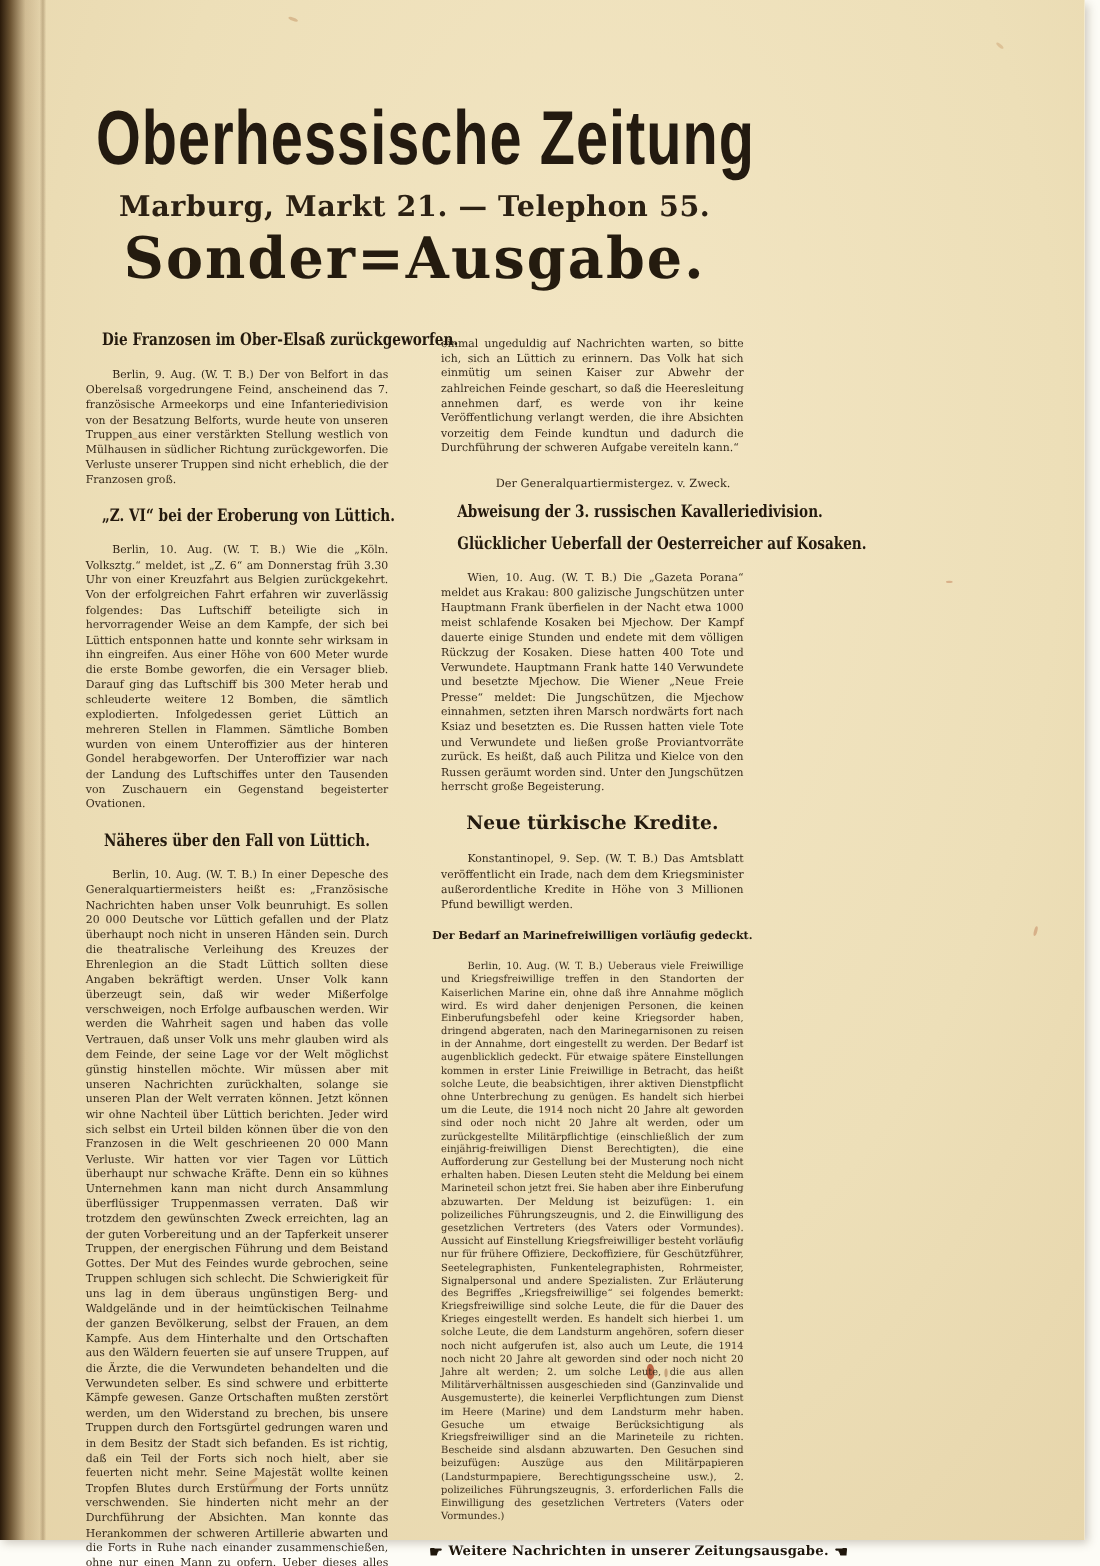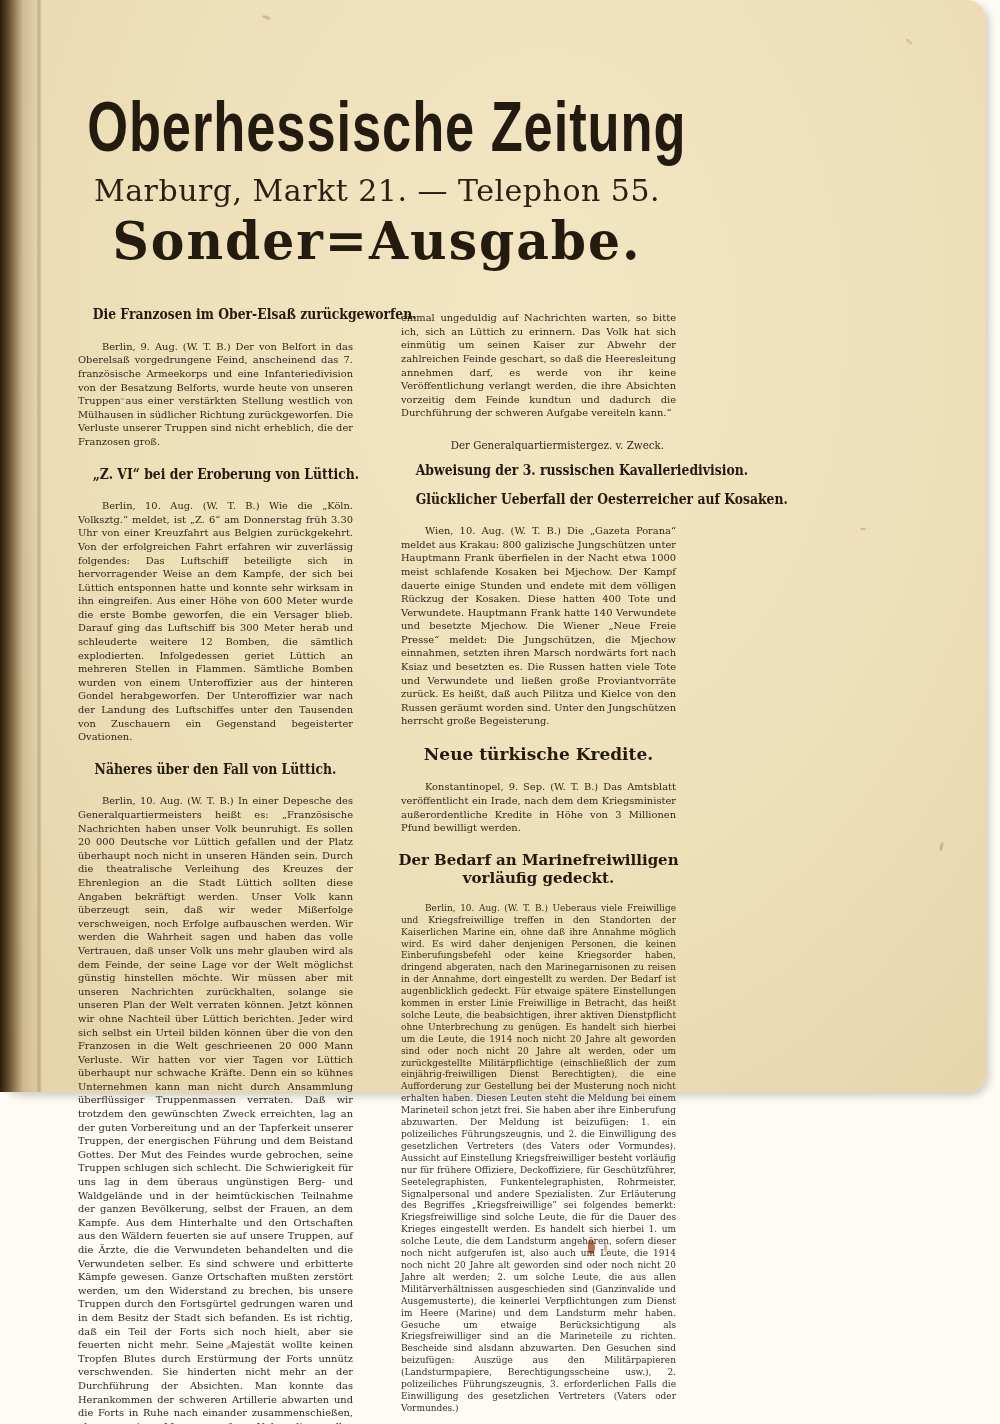--- a/index.html
+++ b/index.html
@@ -3,24 +3,23 @@
 <meta charset="utf-8">
 <style>
   html,body{margin:0;padding:0;}
   body{
     width:1000px;height:1424px;overflow:hidden;
     background:#fdfcf6;
     font-family:"DejaVu Serif", serif;
   }
   .scan{position:relative;width:1000px;height:1424px;background:#fdfcf6;}
   .paper{
-    position:absolute;left:0;top:0;width:986px;height:1092px;
+    position:absolute;left:0;top:0;width:986px;height:1400px;
     background:radial-gradient(ellipse at 55% 30%, #f3e6c4 0%, #eddfb8 55%, #e5d3a8 100%);
     box-shadow:3px 4px 8px rgba(70,55,30,.25);
-    border-radius:19px;
   }
   .binding-edge{
     position:absolute;left:0;top:0;width:42px;height:100%;
     background:linear-gradient(90deg, #2a1a0a 0%, #6b5332 22%, rgba(160,130,90,.35) 55%, rgba(160,130,90,0) 100%);
   }
   .crease{
     position:absolute;left:36px;top:0;width:6px;height:100%;
     background:linear-gradient(90deg, rgba(0,0,0,0) 0%, rgba(110,80,45,.30) 50%, rgba(0,0,0,0) 100%);
   }
   .speck{position:absolute;border-radius:50%;}
@@ -28,40 +27,40 @@
 
   .masthead{text-align:center;}
   .mast-title{
     font-family:"Liberation Sans", sans-serif;
     font-weight:bold;font-size:57px;line-height:1;
     letter-spacing:1px;color:#231a10;
     transform:scale(0.92,1.22);transform-origin:center top;
     white-space:nowrap;margin-top:14px;
   }
   .mast-sub{
-    font-weight:normal;font-size:30px;color:#2b2013;
+    font-weight:bold;font-size:26px;color:#2b2013;
     margin-top:24px;letter-spacing:.5px;
   }
   .mast-edition{
     font-weight:bold;font-size:52px;color:#241b0f;
     letter-spacing:2px;margin-top:4px;line-height:1.1;
     transform:scaleX(.97);transform-origin:center top;
     white-space:nowrap;
   }
 
   .columns{display:flex;gap:16px;margin-top:26px;}
   .col{width:307px;}
   .headline{
     font-weight:bold;font-size:15.5px;line-height:1.2;
     text-align:center;margin:10px 0 5px 0;color:#241a0e;
     transform:scaleX(.80);transform-origin:center;
     white-space:nowrap;
   }
   .headline.small{font-size:17px;transform:none;white-space:normal;margin:9px 0 3px 0;}
-  .headline.tiny{font-size:15px;transform:none;white-space:normal;margin:8px 0 2px 0;}
+  .headline.tiny{font-size:10px;transform:none;white-space:normal;margin:8px 0 2px 0;}
   .body{
     font-size:9.9px;line-height:13.6px;text-align:justify;
     margin:16px;color:#332719;text-indent:24px;
   }
   .body.no-indent{text-indent:0;}
   .body.fine{font-size:9px;line-height:11.9px;color:#3a2c1c;}
   article{margin-bottom:6px;}
   .signature{
     display:flex;justify-content:flex-end;
     font-size:10.3px;color:#332719;

